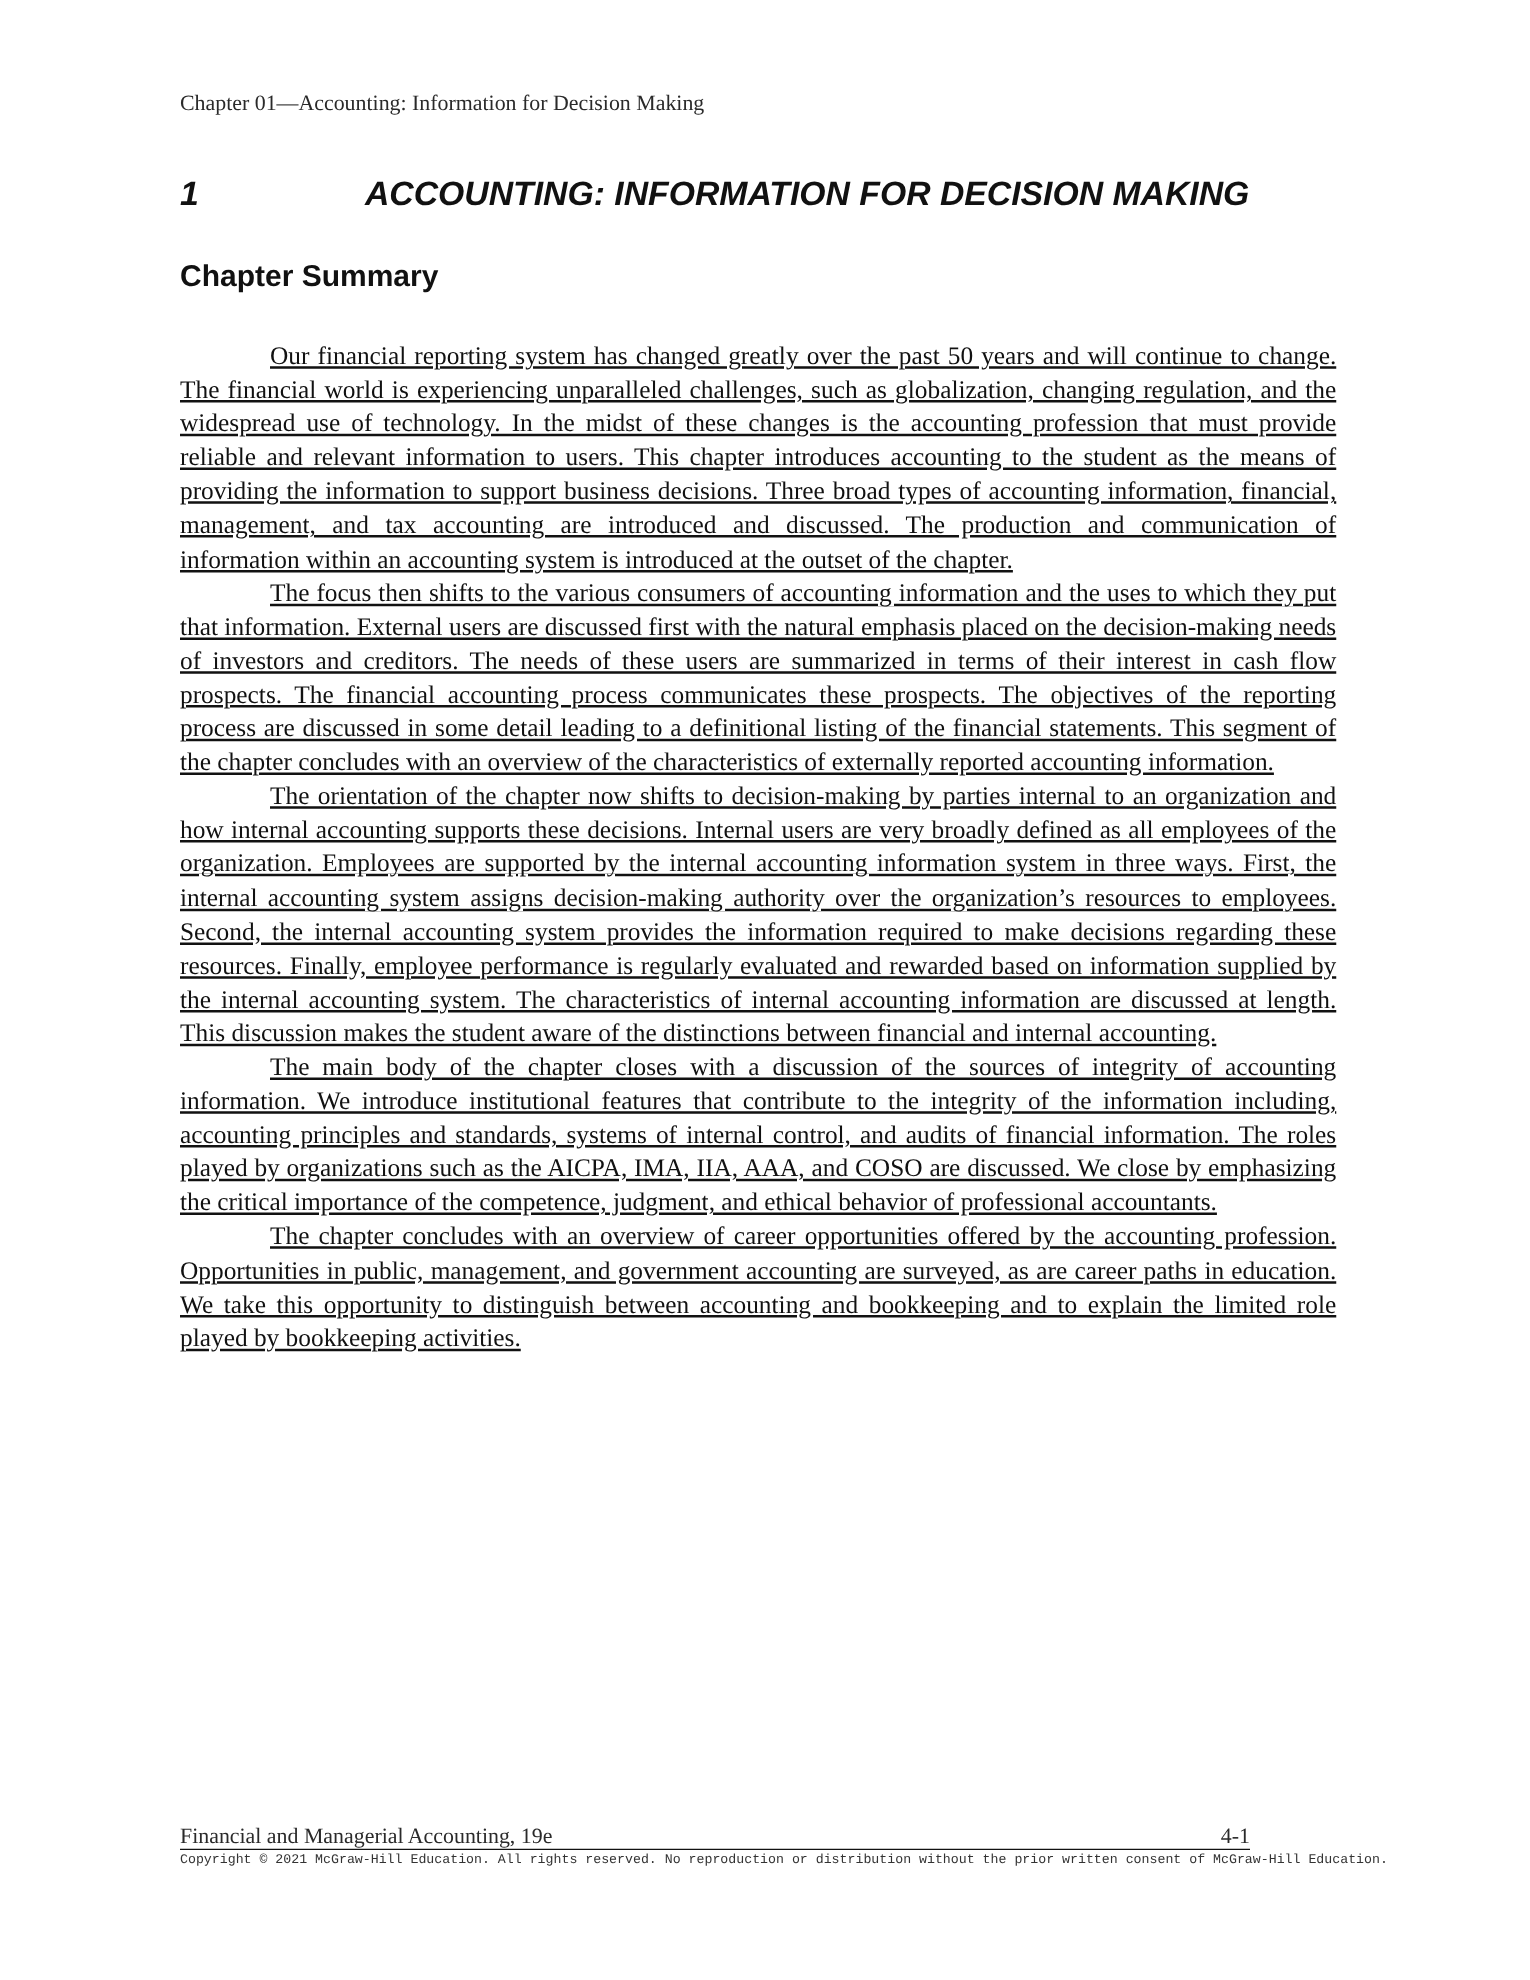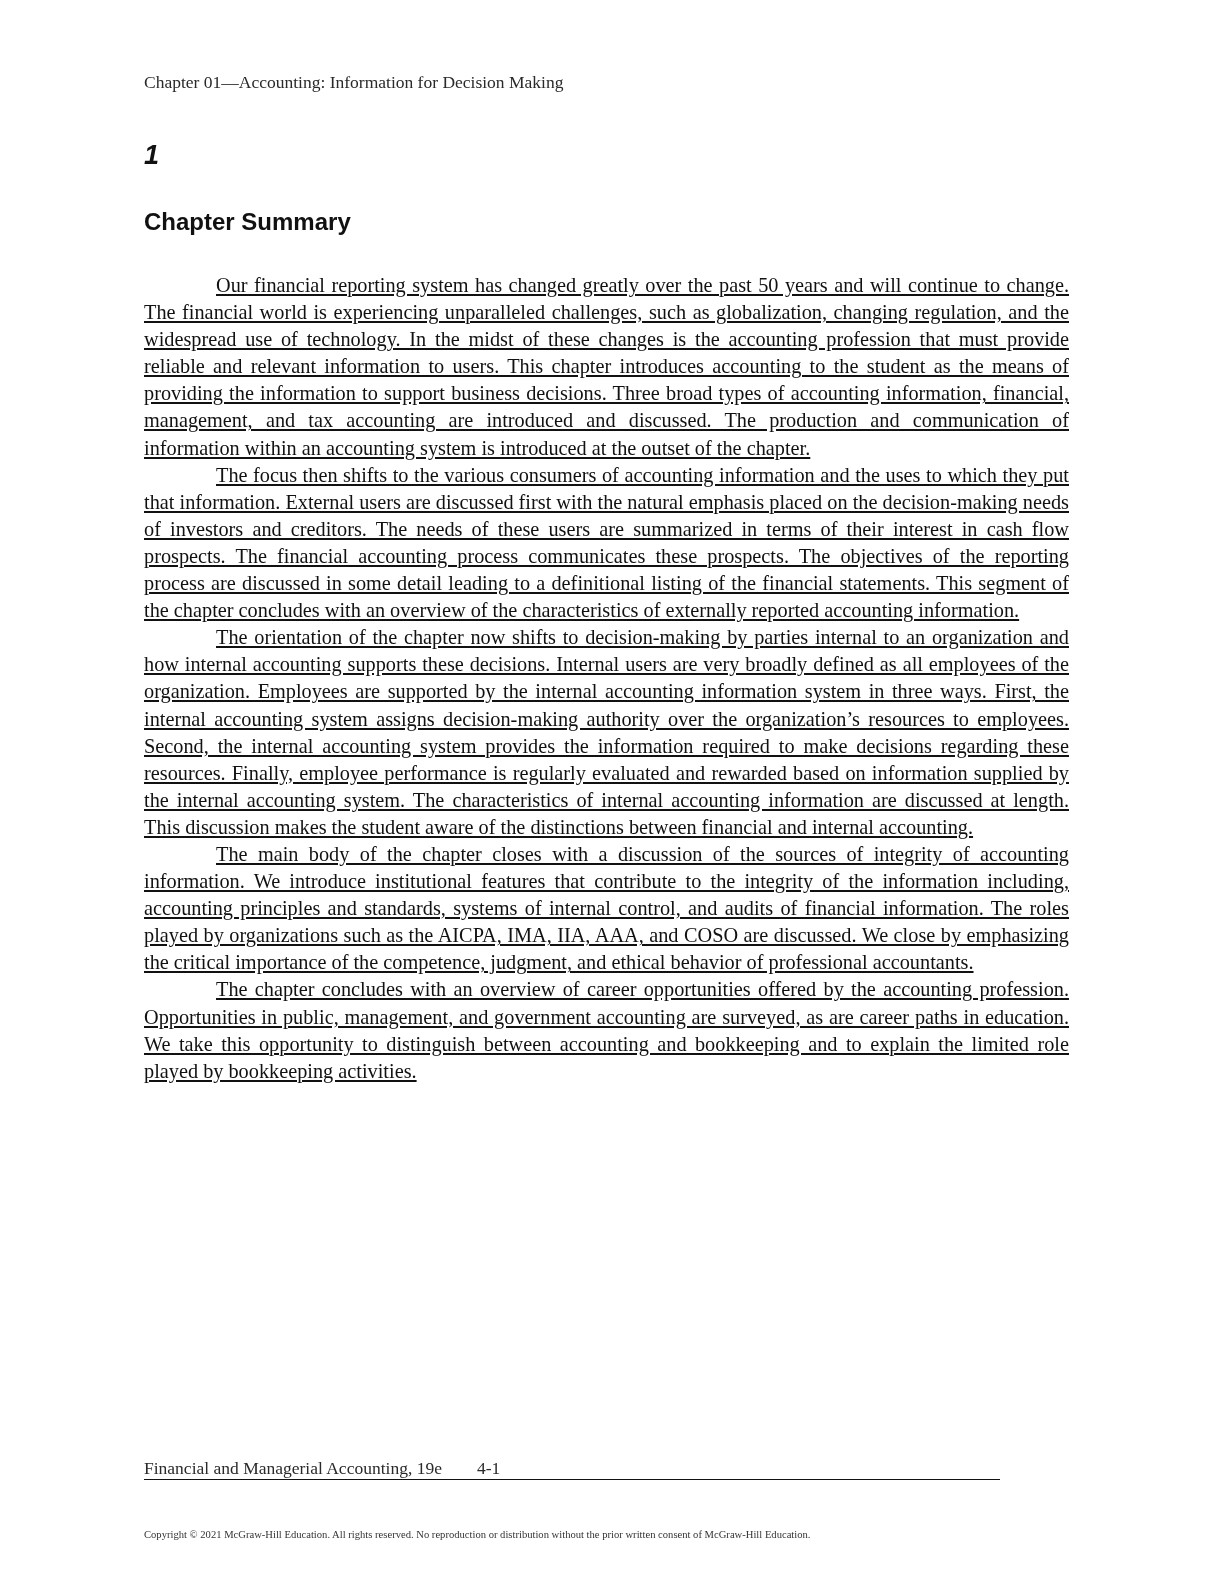--- a/index.html
+++ b/index.html
@@ -64,45 +64,45 @@
       text-indent: 72px;
     }
     .footer {
       position: absolute;
       left: 144px;
       top: 1458px;
       width: 856px;
     }
     .footer-line {
       display: flex;
-      justify-content: flex-start;
+      justify-content: space-between;
       font-size: 17.5px;
       color: #2a2a2a;
       border-bottom: 1.5px solid #111111;
       line-height: 20px;
       padding-bottom: 1px;
-      gap: 35px;
     }
     .copyright {
       position: absolute;
       left: 144px;
-      top: 1529px;
-      font-family: Liberation Serif, serif;
+      top: 1482px;
+      font-family: Liberation Mono, monospace;
       font-size: 10.6px;
       color: #333333;
       white-space: nowrap;
     }
   </style>
 </head>
 <body>
 
 <div class="running-header">Chapter 01—Accounting: Information for Decision Making</div>
 
 <div class="chapter-title">
   <span class="num">1</span>
+  <span>ACCOUNTING: INFORMATION FOR DECISION MAKING</span>
 </div>
 
 <div class="section-title">Chapter Summary</div>
 
 <div class="body-text">
   <p>Our financial reporting system has changed greatly over the past 50 years and will continue to change. The financial world is experiencing unparalleled challenges, such as globalization, changing regulation, and the widespread use of technology. In the midst of these changes is the accounting profession that must provide reliable and relevant information to users. This chapter introduces accounting to the student as the means of providing the information to support business decisions. Three broad types of accounting information, financial, management, and tax accounting are introduced and discussed. The production and communication of information within an accounting system is introduced at the outset of the chapter.</p>
   <p>The focus then shifts to the various consumers of accounting information and the uses to which they put that information. External users are discussed first with the natural emphasis placed on the decision-making needs of investors and creditors. The needs of these users are summarized in terms of their interest in cash flow prospects. The financial accounting process communicates these prospects. The objectives of the reporting process are discussed in some detail leading to a definitional listing of the financial statements. This segment of the chapter concludes with an overview of the characteristics of externally reported accounting information.</p>
   <p>The orientation of the chapter now shifts to decision-making by parties internal to an organization and how internal accounting supports these decisions. Internal users are very broadly defined as all employees of the organization. Employees are supported by the internal accounting information system in three ways. First, the internal accounting system assigns decision-making authority over the organization’s resources to employees. Second, the internal accounting system provides the information required to make decisions regarding these resources. Finally, employee performance is regularly evaluated and rewarded based on information supplied by the internal accounting system. The characteristics of internal accounting information are discussed at length. This discussion makes the student aware of the distinctions between financial and internal accounting.</p>
   <p>The main body of the chapter closes with a discussion of the sources of integrity of accounting information. We introduce institutional features that contribute to the integrity of the information including, accounting principles and standards, systems of internal control, and audits of financial information. The roles played by organizations such as the AICPA, IMA, IIA, AAA, and COSO are discussed. We close by emphasizing the critical importance of the competence, judgment, and ethical behavior of professional accountants.</p>
   <p>The chapter concludes with an overview of career opportunities offered by the accounting profession. Opportunities in public, management, and government accounting are surveyed, as are career paths in education. We take this opportunity to distinguish between accounting and bookkeeping and to explain the limited role played by bookkeeping activities.</p>

